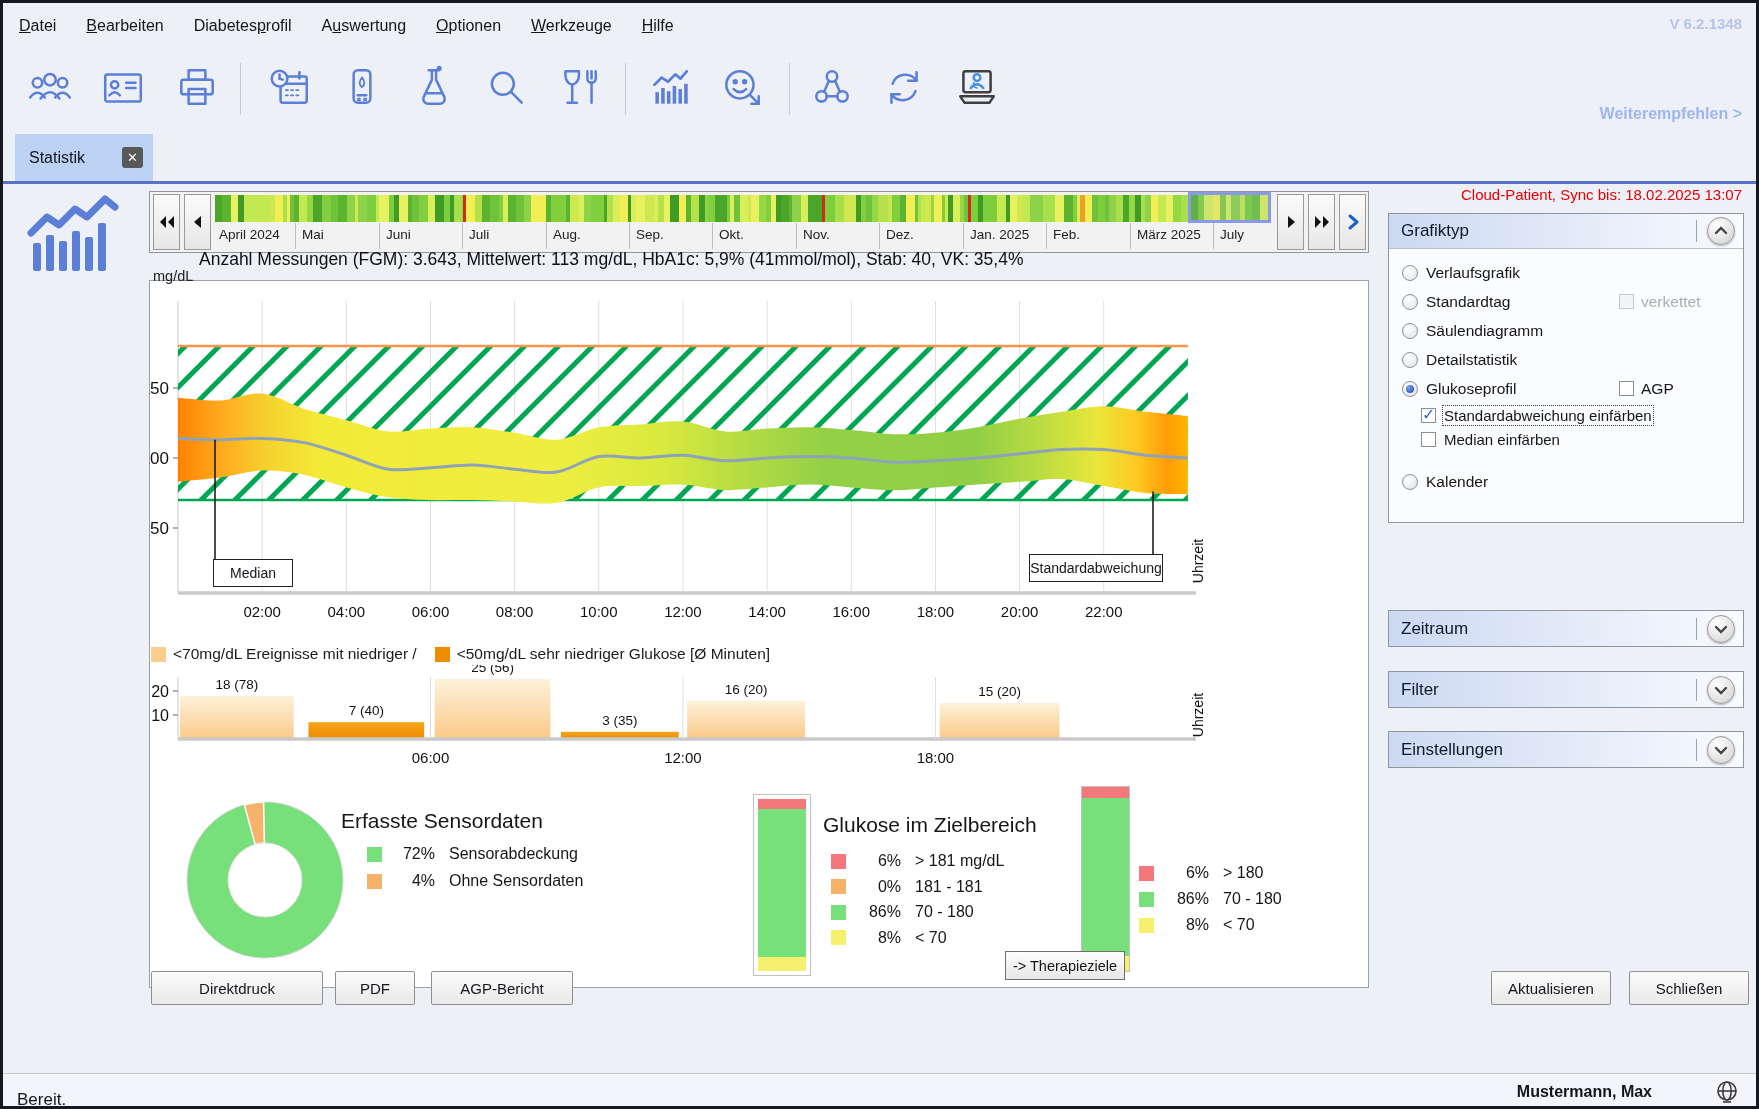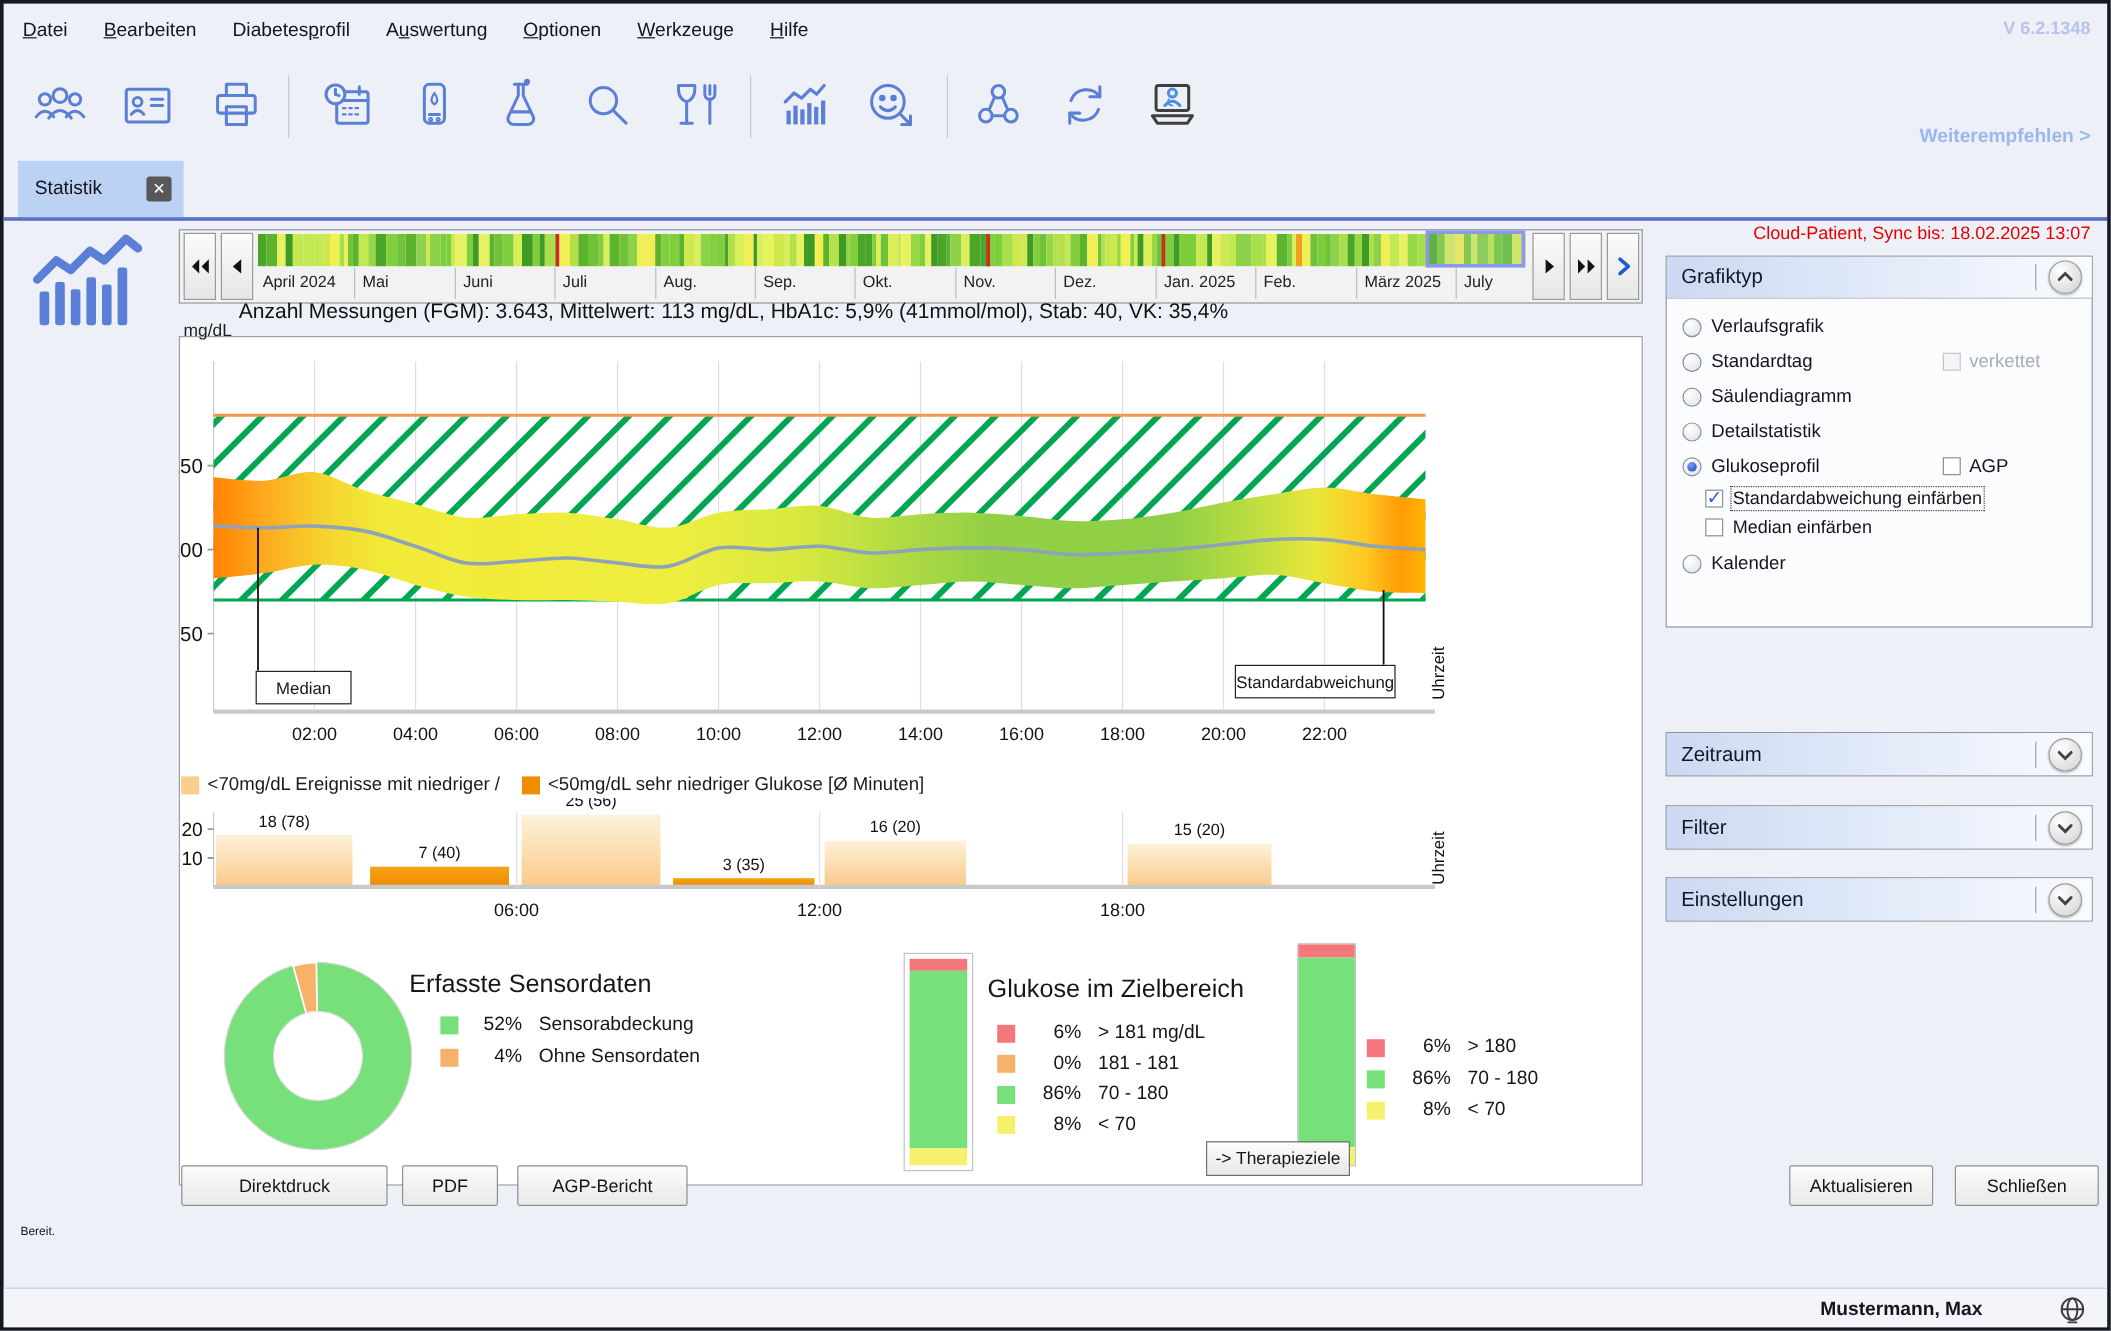--- a/index.html
+++ b/index.html
@@ -79,21 +79,21 @@
   .cb.checked::after{content:'✓';position:absolute;left:0px;top:-4px;font-size:16px;font-weight:bold;color:#2f62cf;}
   .cb.disabled{border-color:#c3c7cc;background:#f3f4f6;}
   .side-cb{position:absolute;left:230px;display:flex;align-items:center;}
   .side-cb .lab{margin-left:7px;}
   .dis{color:#a8adb3;}
   .focus-dotted{outline:1px dotted #444;outline-offset:1px;}
   
   .fbtn{top:968px;height:34px;border:1px solid #8f8f8f;background:linear-gradient(#fbfbfb,#e9e9e9);
        font-size:15px;display:flex;align-items:center;justify-content:center;box-sizing:border-box;cursor:pointer;border-radius:2px;}
   #status-bar{top:1070px;left:0;width:1753px;height:33px;background:#f3f5fb;border-top:1px solid #c8ccd6;}
-  #status-left{top:1018px;left:14px;font-size:10px;}
+  #status-left{top:1087px;left:14px;font-size:17px;}
   #patient-name{top:1080px;right:104px;font-size:16px;font-weight:bold;}
 </style>
 </head>
 <body>
 
 <div id="win">
 
   <div id="menu-bar" class="abs">
       <div class="menu-item"><u>D</u>atei</div>
       <div class="menu-item"><u>B</u>earbeiten</div>
@@ -407,21 +407,21 @@
     </svg>
 
   <svg id="donut-svg" class="abs" style="top:788px;left:168px;" width="190" height="190">
       <circle cx="94" cy="89" r="78" fill="#77e07a" stroke="#d4d4d4" stroke-width="1"></circle>
       <path d="M73.2866228360289,13.800558469739414 A78 78 0 0 1 92.63871229789189,11.011879777801482 L93.35426096182051,52.00563527921352 A37 37 0 0 0 84.17442365298807,53.32847004333792 Z" fill="#f6b26b" stroke="#fff" stroke-width="1.5"></path>
       <circle cx="94" cy="89" r="37" fill="#fff" stroke="#e2e2e2" stroke-width="1"></circle>
     </svg>
   <div id="donut-title" class="abs">Erfasste Sensordaten</div>
   <div class="lgd-row" style="top:842px;left:364px;">
     <span class="lgd-sq" id="d-sq1" style="background: rgb(119, 224, 122);"></span>
-    <span class="lgd-pct" style="width:46px;">52%</span>
+    <span class="lgd-pct" style="width:46px;">72%</span>
     <span>Sensorabdeckung</span>
   </div>
   <div class="lgd-row" style="top:869px;left:364px;">
     <span class="lgd-sq" id="d-sq2" style="background: rgb(246, 178, 107);"></span>
     <span class="lgd-pct" style="width:46px;">4%</span>
     <span>Ohne Sensordaten</span>
   </div>
 
   <div id="sbar1" class="sbar abs" style="top:791px;left:750px;width:58px;height:182px;padding:4px;">
       <div class="seg" style="height: 6%; background: rgb(244, 119, 124);"></div>
@@ -538,21 +538,21 @@
           </span>
         </div>
         <div class="gt-row sub">
           <span class="cb checked"></span>
           <span class="lab focus-dotted">Standardabweichung einfärben</span>
         </div>
         <div class="gt-row sub">
           <span class="cb"></span>
           <span class="lab">Median einfärben</span>
         </div>
-        <div class="gt-row" style="margin-top: 4px;">
+        <div class="gt-row" style="margin-top: 16px;">
           <span class="radio"></span>
           <span class="lab">Kalender</span>
         </div>
       </div>
     </div>
     <div class="panel collapsed abs" style="top: 607px; height: 37px;">
       <div class="panel-hd" style="height: 35px;">
         <span class="t">Zeitraum</span>
         <span class="vdiv"></span>
         <span class="circ">

